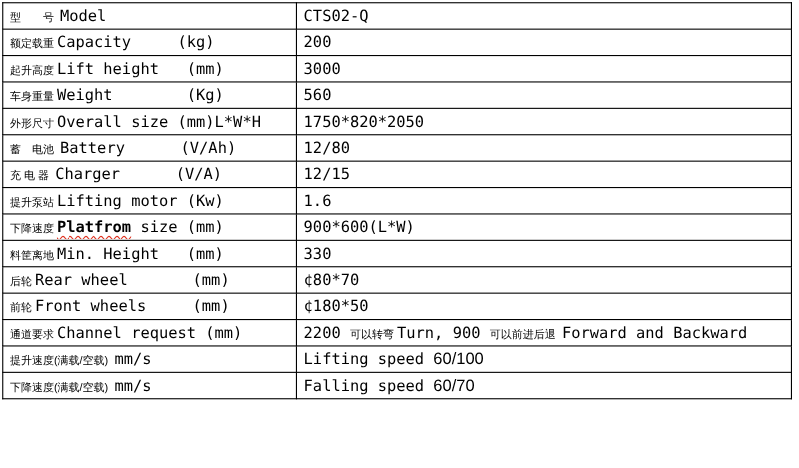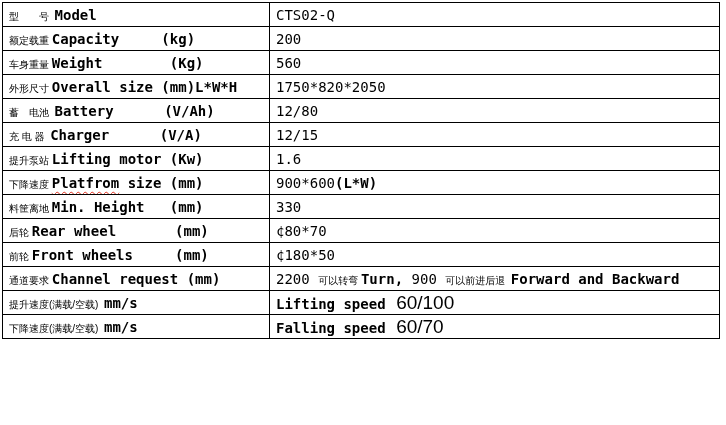--- a/index.html
+++ b/index.html
@@ -30,23 +30,23 @@
     color: #000000;
     font-family: "DejaVu Sans Mono", monospace;
     font-size: 14px;
     line-height: 1;
   }
   table.spec td.label { width: 260px; }
   table.spec td.value { }
   table.spec tr.tall td { height: 36px; }
   
   .zh   { font-size: 10px; font-family: Liberation Sans, sans-serif; margin-top: 28px; }
-  .b    { font-weight: bold; }
+  .b    { font-weight: normal; }
   .m    { }
-  .sans { font-family: "Liberation Sans", sans-serif; font-size: 19px; }
+  .sans { font-family: "Liberation Sans", sans-serif; font-size: 15px; }
   .wavy {
     font-weight: bold;
     text-decoration-line: underline;
     text-decoration-style: wavy;
     text-decoration-color: #e0301e;
     text-decoration-thickness: 1px;
     text-underline-offset: 3px;
   }
 </style>
 </head>
@@ -55,20 +55,24 @@
 <div class="sheet">
   <table class="spec">
     <tbody>
         <tr>
           <td class="label"><span class="zh">型　　号  </span><span class="b">Model</span></td>
           <td class="value"><span class="m">CTS02-Q</span></td>
         </tr>
         <tr>
           <td class="label"><span class="zh">额定载重 </span><span class="b">Capacity     (kg)</span></td>
           <td class="value"><span class="m">200</span></td>
+        </tr>
+        <tr>
+          <td class="label"><span class="zh">起升高度 </span><span class="b">Lift height   (mm)</span></td>
+          <td class="value"><span class="m">3000</span></td>
         </tr>
         <tr>
           <td class="label"><span class="zh">车身重量 </span><span class="b">Weight        (Kg)</span></td>
           <td class="value"><span class="m">560</span></td>
         </tr>
         <tr>
           <td class="label"><span class="zh">外形尺寸 </span><span class="b">Overall size (mm)L*W*H</span></td>
           <td class="value"><span class="m">1750*820*2050</span></td>
         </tr>
         <tr>

